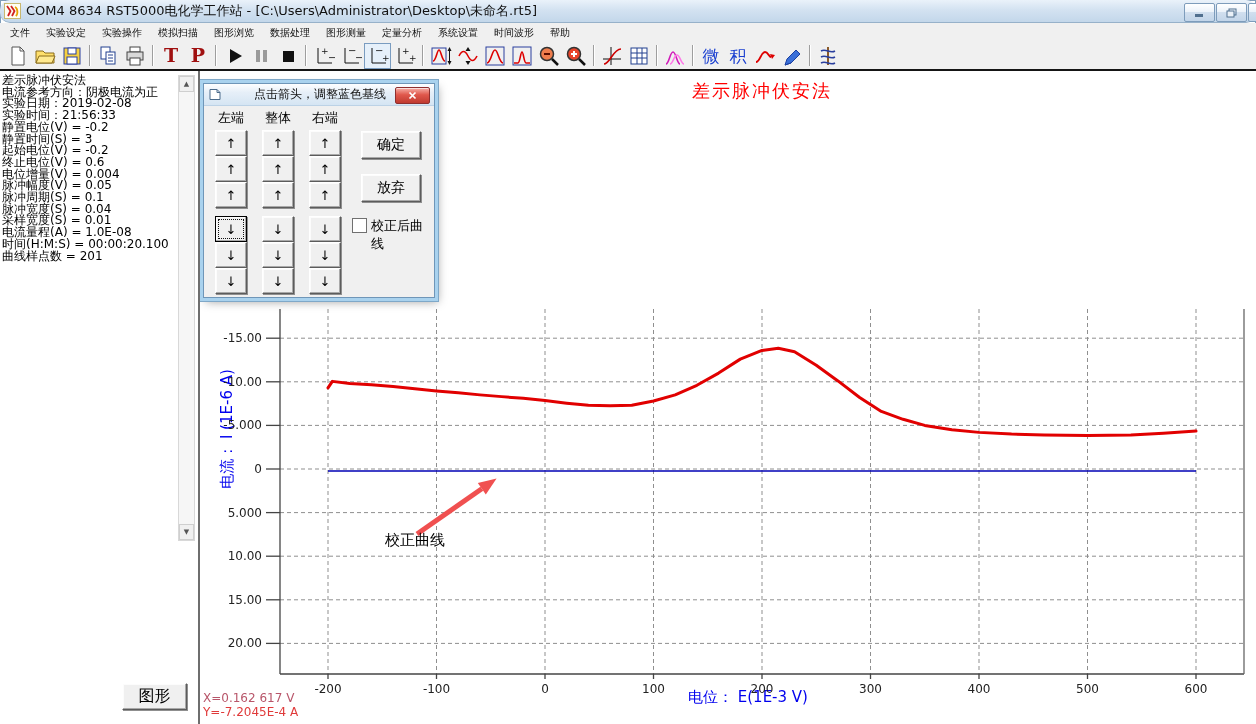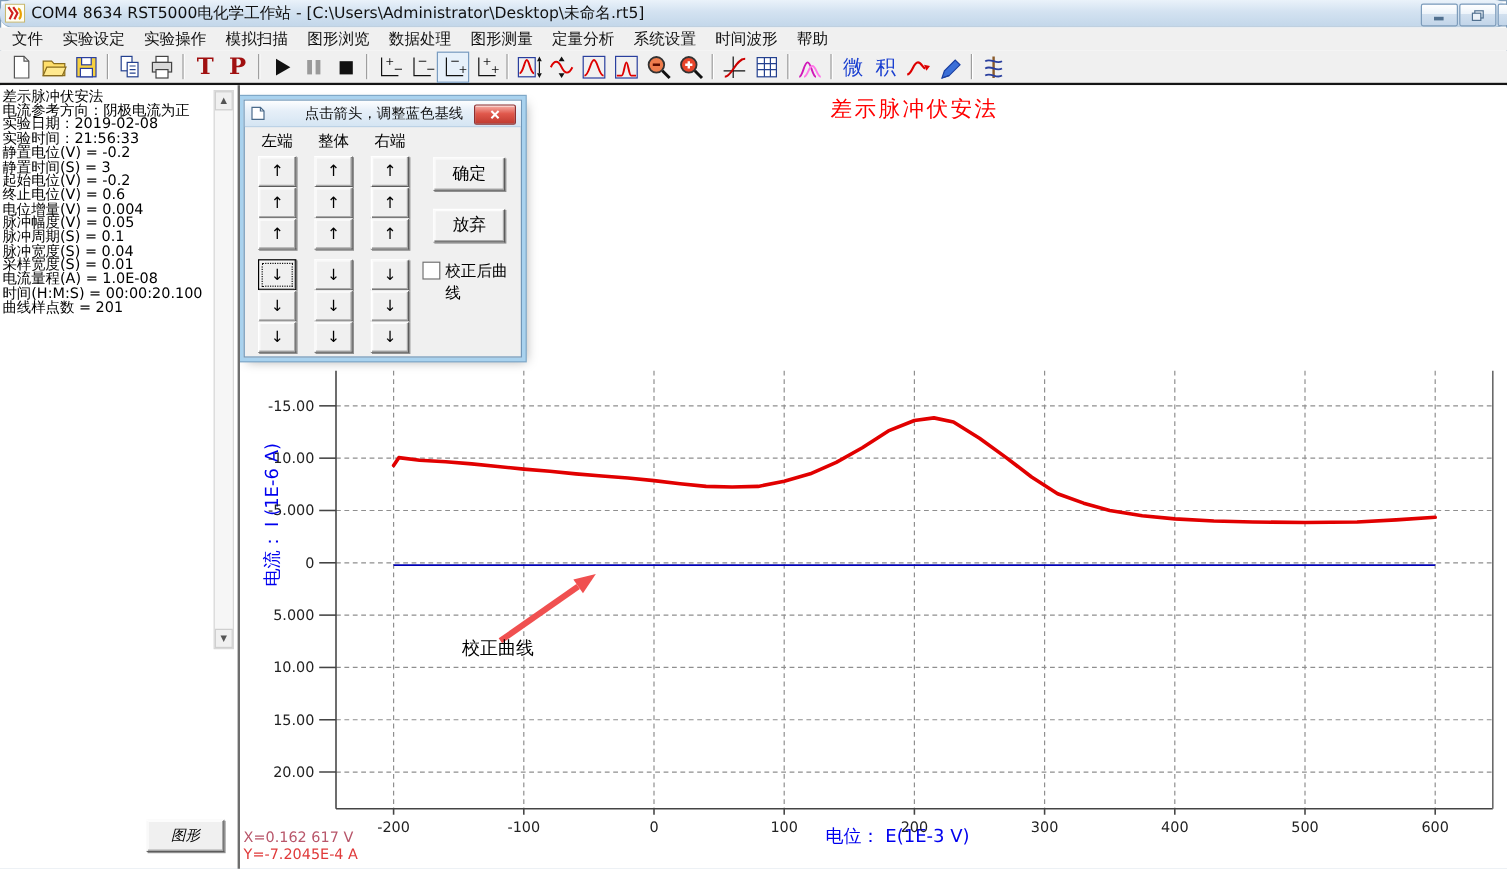--- a/index.html
+++ b/index.html
@@ -4,37 +4,37 @@
 <style>
   html,body{margin:0;padding:0;}
   body{width:1256px;height:724px;overflow:hidden;font-family:"DejaVu Sans","Liberation Sans",sans-serif;background:#fff;}
   .window{position:relative;width:1256px;height:724px;background:#fff;box-shadow:inset 0 0 0 1px #7f9db9;}
   
   .titlebar{height:22px;background:linear-gradient(#eaf2fa,#d3e2f1 45%,#c3d7ea);border-bottom:1px solid #97b1c9;display:flex;align-items:center;padding-left:4px;font-size:13px;color:#111;position:relative;border-radius:10px;}
   .appicon{width:17px;height:16px;margin-right:5px;display:inline-flex;}
   .title-text{white-space:nowrap;}
   .wbtn{position:absolute;top:3px;width:29px;height:17px;border:1px solid #7d9cbb;border-radius:2px;background:linear-gradient(#ffffff,#ecf3fa 45%,#d2e0ef 46%,#c2d5e9);display:flex;align-items:center;justify-content:center;}
   
-  .menubar{height:19px;background:#f0f0f0;display:flex;align-items:center;font-size:13px;color:#111;padding-left:2px;}
+  .menubar{height:19px;background:#f0f0f0;display:flex;align-items:center;font-size:10px;color:#111;padding-left:2px;}
   .menu-item{padding:1px 8px;cursor:default;}
   
   .toolbar{height:27px;background:#f0f0f0;border-bottom:2px solid #151515;display:flex;align-items:center;padding-left:4px;}
   .tbtn{width:25px;height:24px;display:flex;align-items:center;justify-content:center;border:1px solid transparent;}
   .tbtn.pressed{border:1px solid #7a9cc0;background:#e6f0fa;}
   .tsep{width:1px;height:21px;background:#9e9e9e;box-shadow:1px 0 0 #fff;margin:0 4px;}
   
   .content{display:flex;height:654px;justify-content:space-between;}
   .sidebar{width:200px;position:relative;background:#fff;border-right:2px solid #6e6e6e;box-sizing:border-box;flex:none;}
   #params{position:absolute;top:4px;left:2px;font-size:12px;line-height:11.7px;color:#000;white-space:nowrap;}
   .scrollbar{position:absolute;right:3px;top:4px;width:15px;height:464px;background:#f6f6f6;border:1px solid #d8d8d8;}
   .sb-btn{position:absolute;left:0;width:13px;height:14px;background:#f0f0f0;border:1px solid #cfcfcf;font-size:7px;color:#555;display:flex;align-items:center;justify-content:center;}
   .sb-btn.up{top:0;}
   .sb-btn.down{bottom:0;}
   .btn3d{background:#f0f0f0;border:1px solid;border-color:#ffffff #5c5c5c #5c5c5c #ffffff;box-shadow:inset -1px -1px 0 #a9a9a9,inset 1px 1px 0 #fcfcfc,1px 1px 0 #8f8f8f;font-family:inherit;color:#000;}
-  .graph-btn{position:absolute;left:122px;top:612px;width:65px;height:27px;font-size:12px;font-style:italic;}
+  .graph-btn{position:absolute;left:122px;top:612px;width:65px;height:27px;font-size:16px;}
   
   .main{position:relative;flex:1;background:#fff;overflow:hidden;}
   #chart-title{position:absolute;left:80px;width:964px;top:8px;text-align:center;font-size:18px;letter-spacing:2px;color:#f00;}
   #ylabel{position:absolute;left:27px;top:358px;transform:translate(-50%,-50%) rotate(-90deg);white-space:nowrap;color:#0000ee;font-size:15px;}
   #xlabel{position:absolute;left:488px;top:617px;color:#0000ee;font-size:15px;white-space:nowrap;}
   #plot{position:absolute;left:0;top:0;}
   #annot{position:absolute;left:185px;top:460px;font-size:15px;color:#000;}
   #statusX{position:absolute;left:3px;top:620px;font-size:12px;color:#b8566a;}
   #statusY{position:absolute;left:3px;top:634px;font-size:12px;color:#e03a3a;}
   

